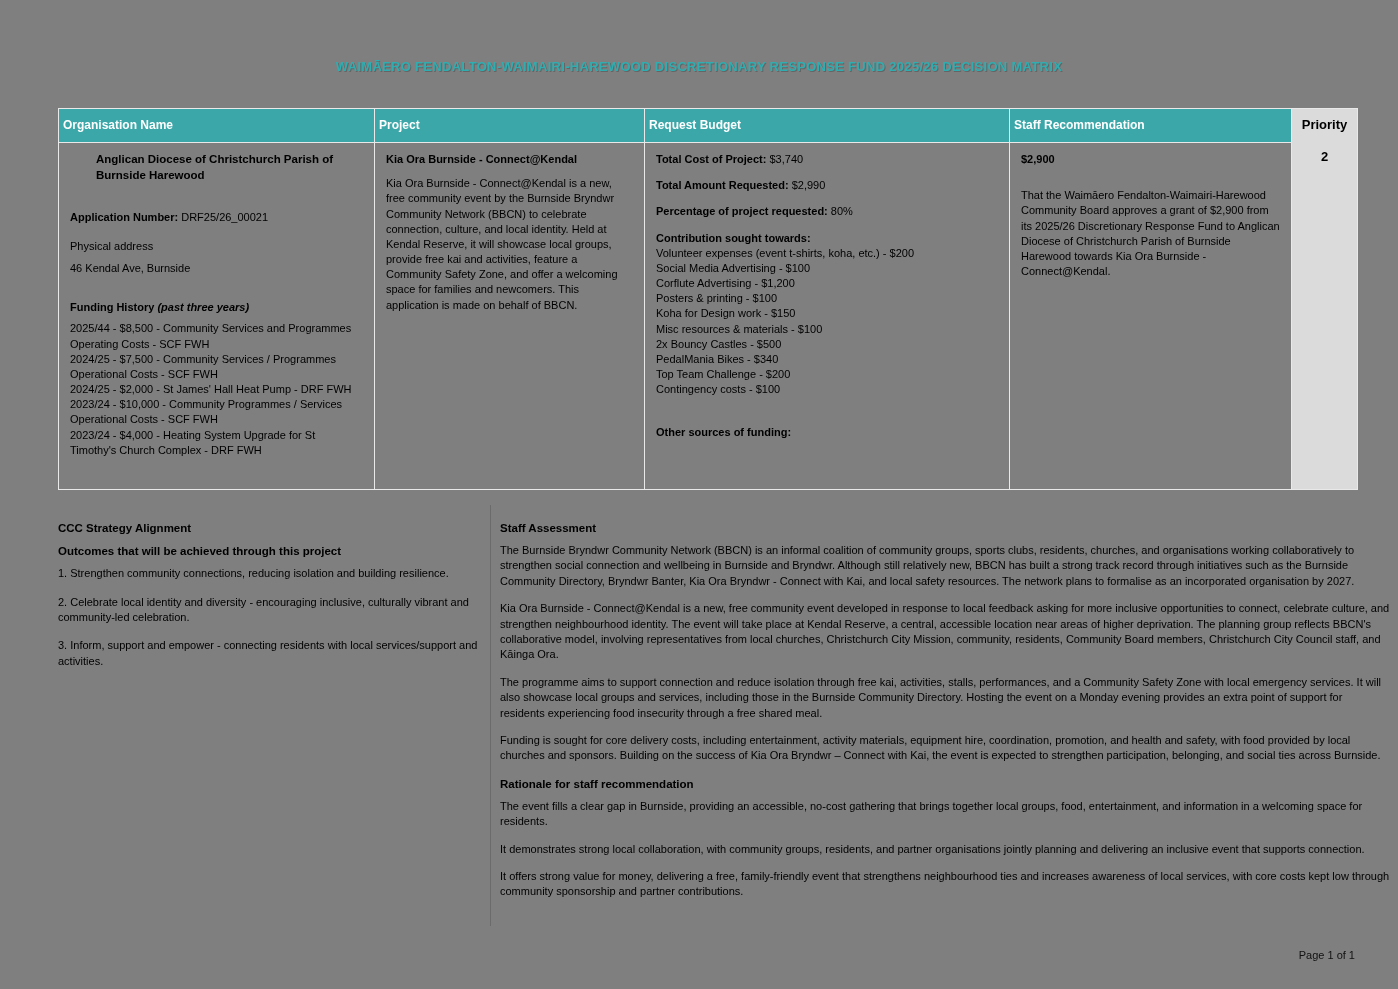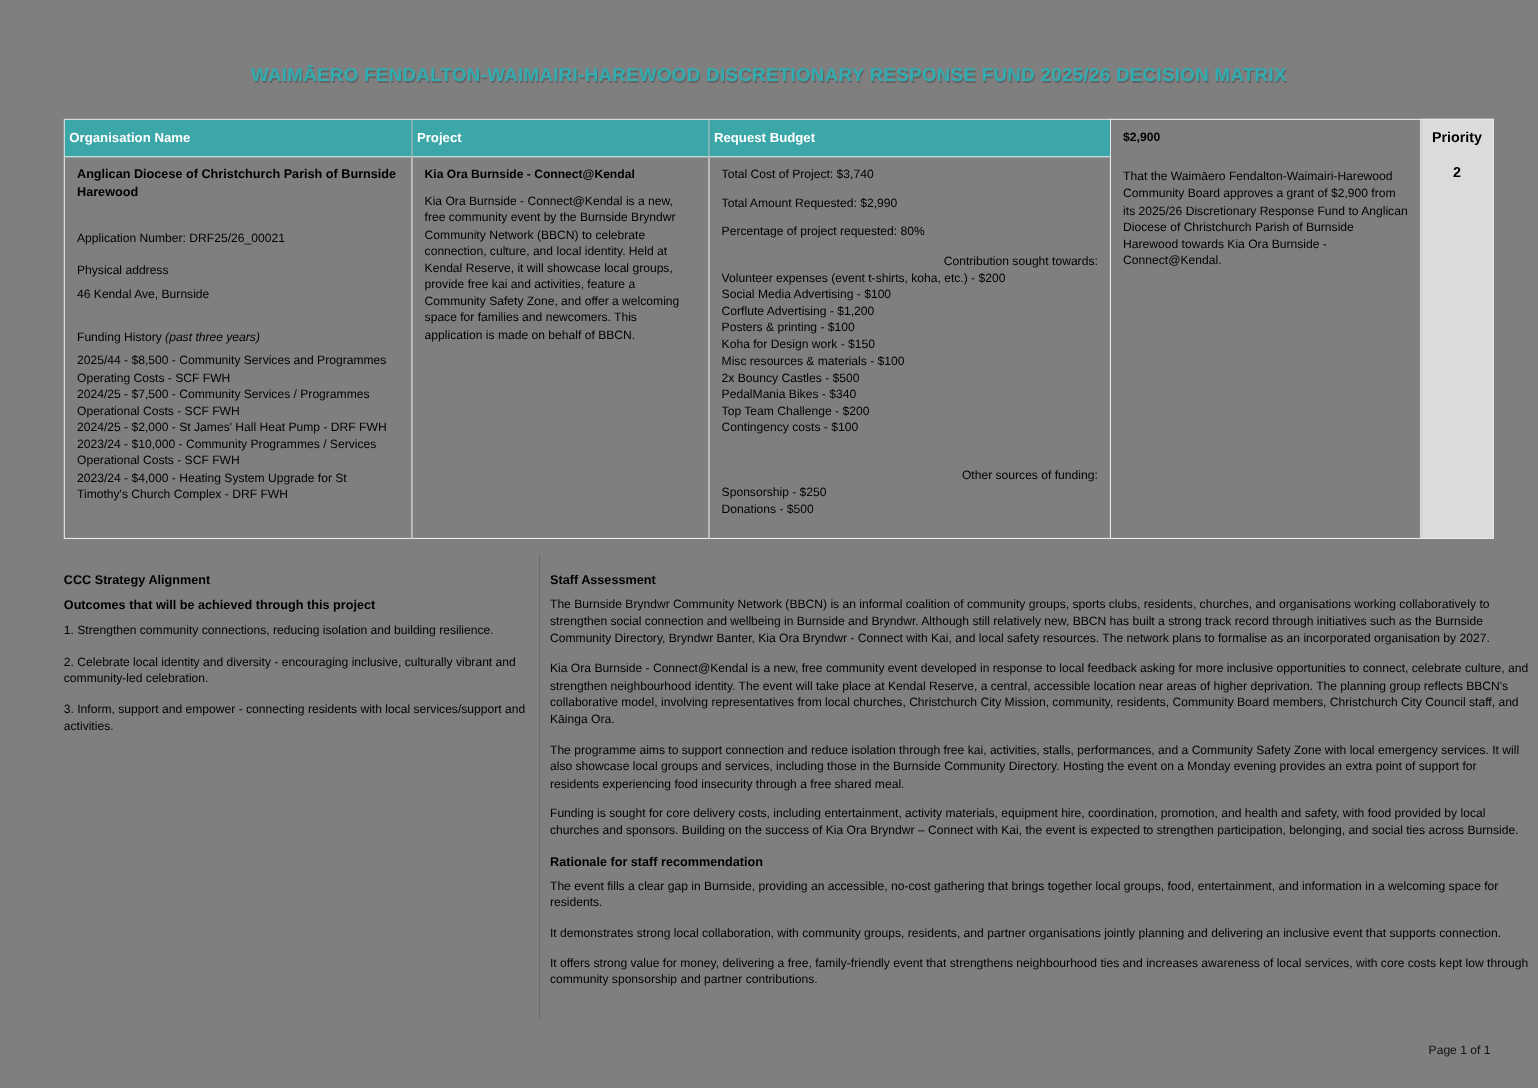--- a/index.html
+++ b/index.html
@@ -3,28 +3,28 @@
 <meta charset="utf-8">
 <style>
   * { margin:0; padding:0; box-sizing:border-box; }
   html,body { width:1398px; height:989px; overflow:hidden; }
   body {
     background:#7f7f7f;
     font-family:"Liberation Sans", sans-serif;
     color:#000;
     position:relative;
   }
-  .b { font-weight:normal;text-align:right; }
+  .b { font-weight:bold; }
   .i { font-style:italic; }
 
   .doc-title {
     position:absolute; top:59px; left:0; width:100%;
     text-align:center;
     color:#2fadb0;
-    font-size:17px; font-weight:bold; letter-spacing:0.3px;
+    font-size:13px; font-weight:bold; letter-spacing:0.3px;
     text-shadow:1px 1px 0 rgba(70,70,70,0.45);
   }
 
   
   .matrix {
     position:absolute; left:58px; top:108px; width:1300px; height:382px;
     display:flex; align-items:stretch;
   }
   .mcol {
     border:1px solid #e9e9e9; border-left:none;
@@ -40,21 +40,21 @@
   .mcol-body {
     padding:9px 11px; font-size:11px; line-height:1.38; flex:1 1 auto;
     overflow:hidden;
   }
   .w-org   { width:317px; }
   .w-proj  { width:270px; }
   .w-bud   { width:365px; }
   .w-staff { width:282px; }
   .w-prio  { width:66px;  background:#dbdbdb; }
 
-  .org-name { font-weight:bold; font-size:11.5px; margin-bottom:26px; }
+  .org-name { font-weight:bold; font-size:11.5px; margin-bottom:26px;margin-left:26px; }
   .field { margin-bottom:14px; }
   .addr-label { font-weight:normal; margin-bottom:7px; }
   .addr-line { margin-bottom:24px; }
   .fh-heading { font-weight:bold; margin-bottom:6px; }
   .fh-list div { margin:0; }
 
   .proj-title { font-weight:bold; margin-bottom:9px; }
 
   .bud-field { margin-bottom:11px; }
   .bud-list div { margin:0; }
@@ -156,28 +156,25 @@
           <div>Corflute Advertising - $1,200</div>
           <div>Posters &amp; printing - $100</div>
           <div>Koha for Design work - $150</div>
           <div>Misc resources &amp; materials - $100</div>
           <div>2x Bouncy Castles - $500</div>
           <div>PedalMania Bikes - $340</div>
           <div>Top Team Challenge - $200</div>
           <div>Contingency costs - $100</div>
         </div>
       <div class="b other-funding">Other sources of funding:</div>
-      <div class="bud-list">
-          <div>Sponsorship - $250</div>
-          <div>Donations - $500</div>
-        </div>
     </div>
   </div>
 
   <div class="mcol w-staff">
+    <div class="mcol-header">Staff Recommendation</div>
     <div class="mcol-body">
       <div class="rec-amount">$2,900</div>
       <div>That the Waimāero Fendalton-Waimairi-Harewood Community Board approves a grant of $2,900 from its 2025/26 Discretionary Response Fund to Anglican Diocese of Christchurch Parish of Burnside Harewood towards Kia Ora Burnside - Connect@Kendal.</div>
     </div>
   </div>
 
   <div class="mcol w-prio">
     <div class="prio-header">Priority</div>
     <div class="prio-value">2</div>
   </div>

